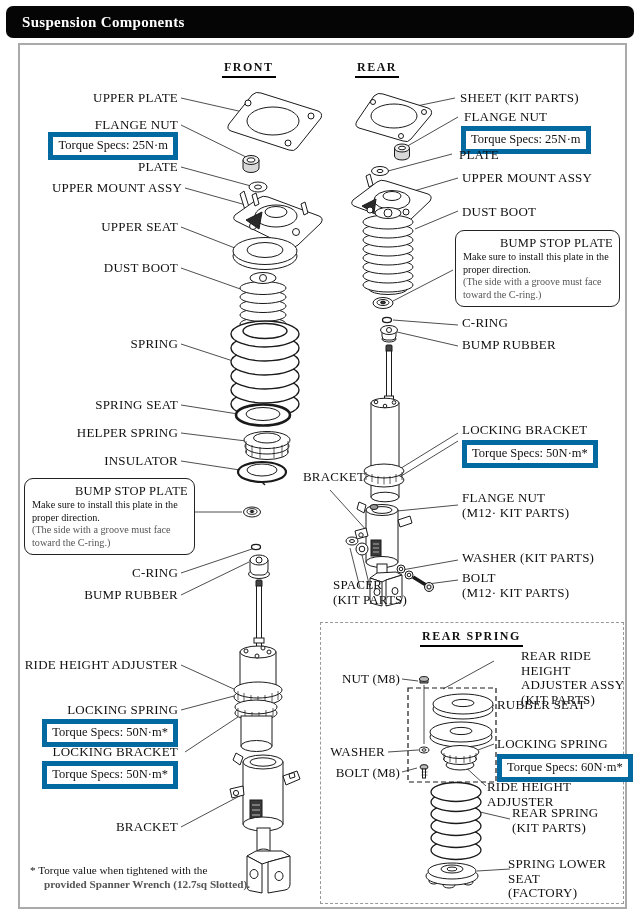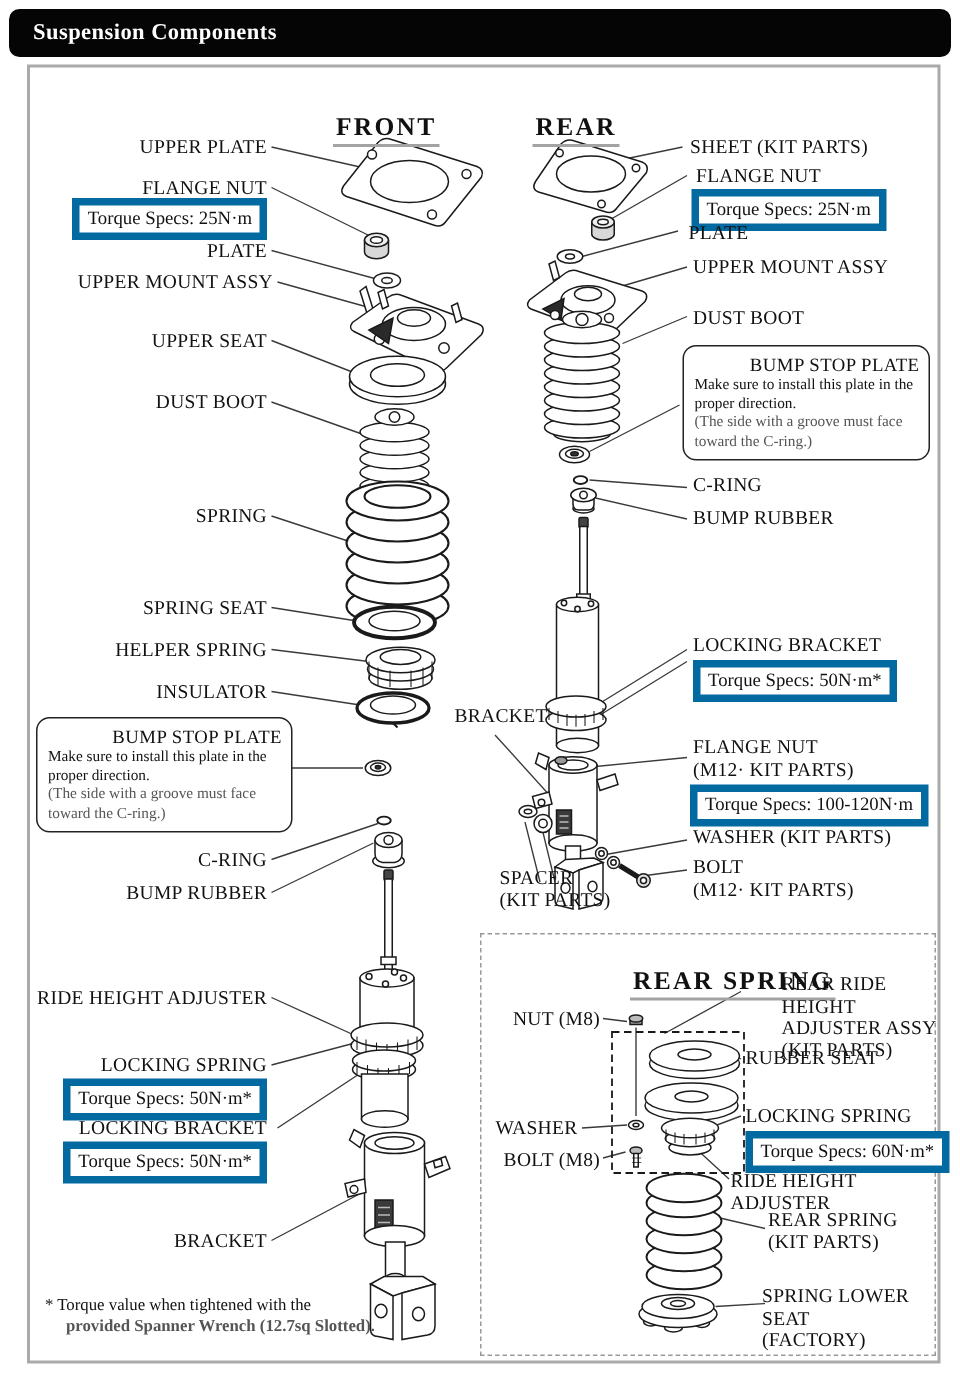--- a/index.html
+++ b/index.html
@@ -4,22 +4,22 @@
 <style>
   html,body{margin:0;padding:0;background:#fff;}
   .page{position:relative;width:640px;height:915px;background:#fff;overflow:hidden;
         font-family:"Liberation Serif",serif;color:#111;}
   .titlebar{position:absolute;left:6px;right:6px;top:6px;height:32px;background:#050505;
             border-radius:7px;display:flex;align-items:center;}
   .titlebar span{color:#fff;font-weight:bold;font-size:15px;padding-left:16px;letter-spacing:.3px;}
   .frame{position:absolute;left:18px;top:43px;width:609px;height:866px;border:2px solid #aaa;
          box-sizing:border-box;background:#fff;}
   svg.art{position:absolute;left:0;top:0;width:640px;height:915px;}
-  .hd{position:absolute;font-weight:bold;font-size:17px;letter-spacing:1.5px;
-      border-bottom:2px solid #a3a3a3;padding:0 2px 1px 2px;margin-top:15px;}
+  .hd{position:absolute;font-weight:bold;font-size:12px;letter-spacing:1.5px;
+      border-bottom:2px solid #000000;padding:0 2px 1px 2px;}
   .lbl{position:absolute;font-size:13px;line-height:14.5px;white-space:pre-line;letter-spacing:.2px;}
   .lbl.r{text-align:right;}
   .tq{position:absolute;border:5px solid #0369a1;background:#fff;padding:1px 5px 2px 5px;
       font-size:12.5px;line-height:15px;white-space:nowrap;}
   .callout{position:absolute;border:1.5px solid #222;border-radius:9px;background:#fff;
            padding:4px 6px 5px 7px;box-sizing:content-box;}
   .callout .t{font-size:12.5px;line-height:16px;letter-spacing:.3px;text-align:right;}
   .co-b{font-size:10.2px;line-height:12.5px;white-space:pre-line;}
   .co-g{font-size:10.2px;line-height:12.5px;white-space:pre-line;color:#555;}
   .rsbox{position:absolute;left:320px;top:622px;width:304px;height:282px;
@@ -364,21 +364,20 @@
 toward the C-ring.)</div>
   </div>
 
   <div class="lbl" style="left:462px;top:316px;">C-RING</div>
   <div class="lbl" style="left:462px;top:338px;">BUMP RUBBER</div>
   <div class="lbl" style="left:462px;top:423px;">LOCKING BRACKET</div>
   <div class="tq" style="left:462px;top:440px;">Torque Specs: 50N·m*</div>
   <div class="lbl" style="left:303px;top:470px;">BRACKET</div>
   <div class="lbl" style="left:462px;top:491px;">FLANGE NUT
 (M12· KIT PARTS)</div>
-  <div class="tq" style="left:460px;top:523px;">Torque Specs: 100-120N·m</div>
   <div class="lbl" style="left:462px;top:551px;">WASHER (KIT PARTS)</div>
   <div class="lbl" style="left:462px;top:571px;">BOLT
 (M12· KIT PARTS)</div>
   <div class="lbl" style="left:333px;top:578px;">SPACER
 (KIT PARTS)</div>
 
   <div class="lbl r" style="right:240px;top:672px;">NUT (M8)</div>
   <div class="lbl" style="left:497px;top:649px;margin-left:24px;">REAR RIDE HEIGHT
 ADJUSTER ASSY
 (KIT PARTS)</div>

